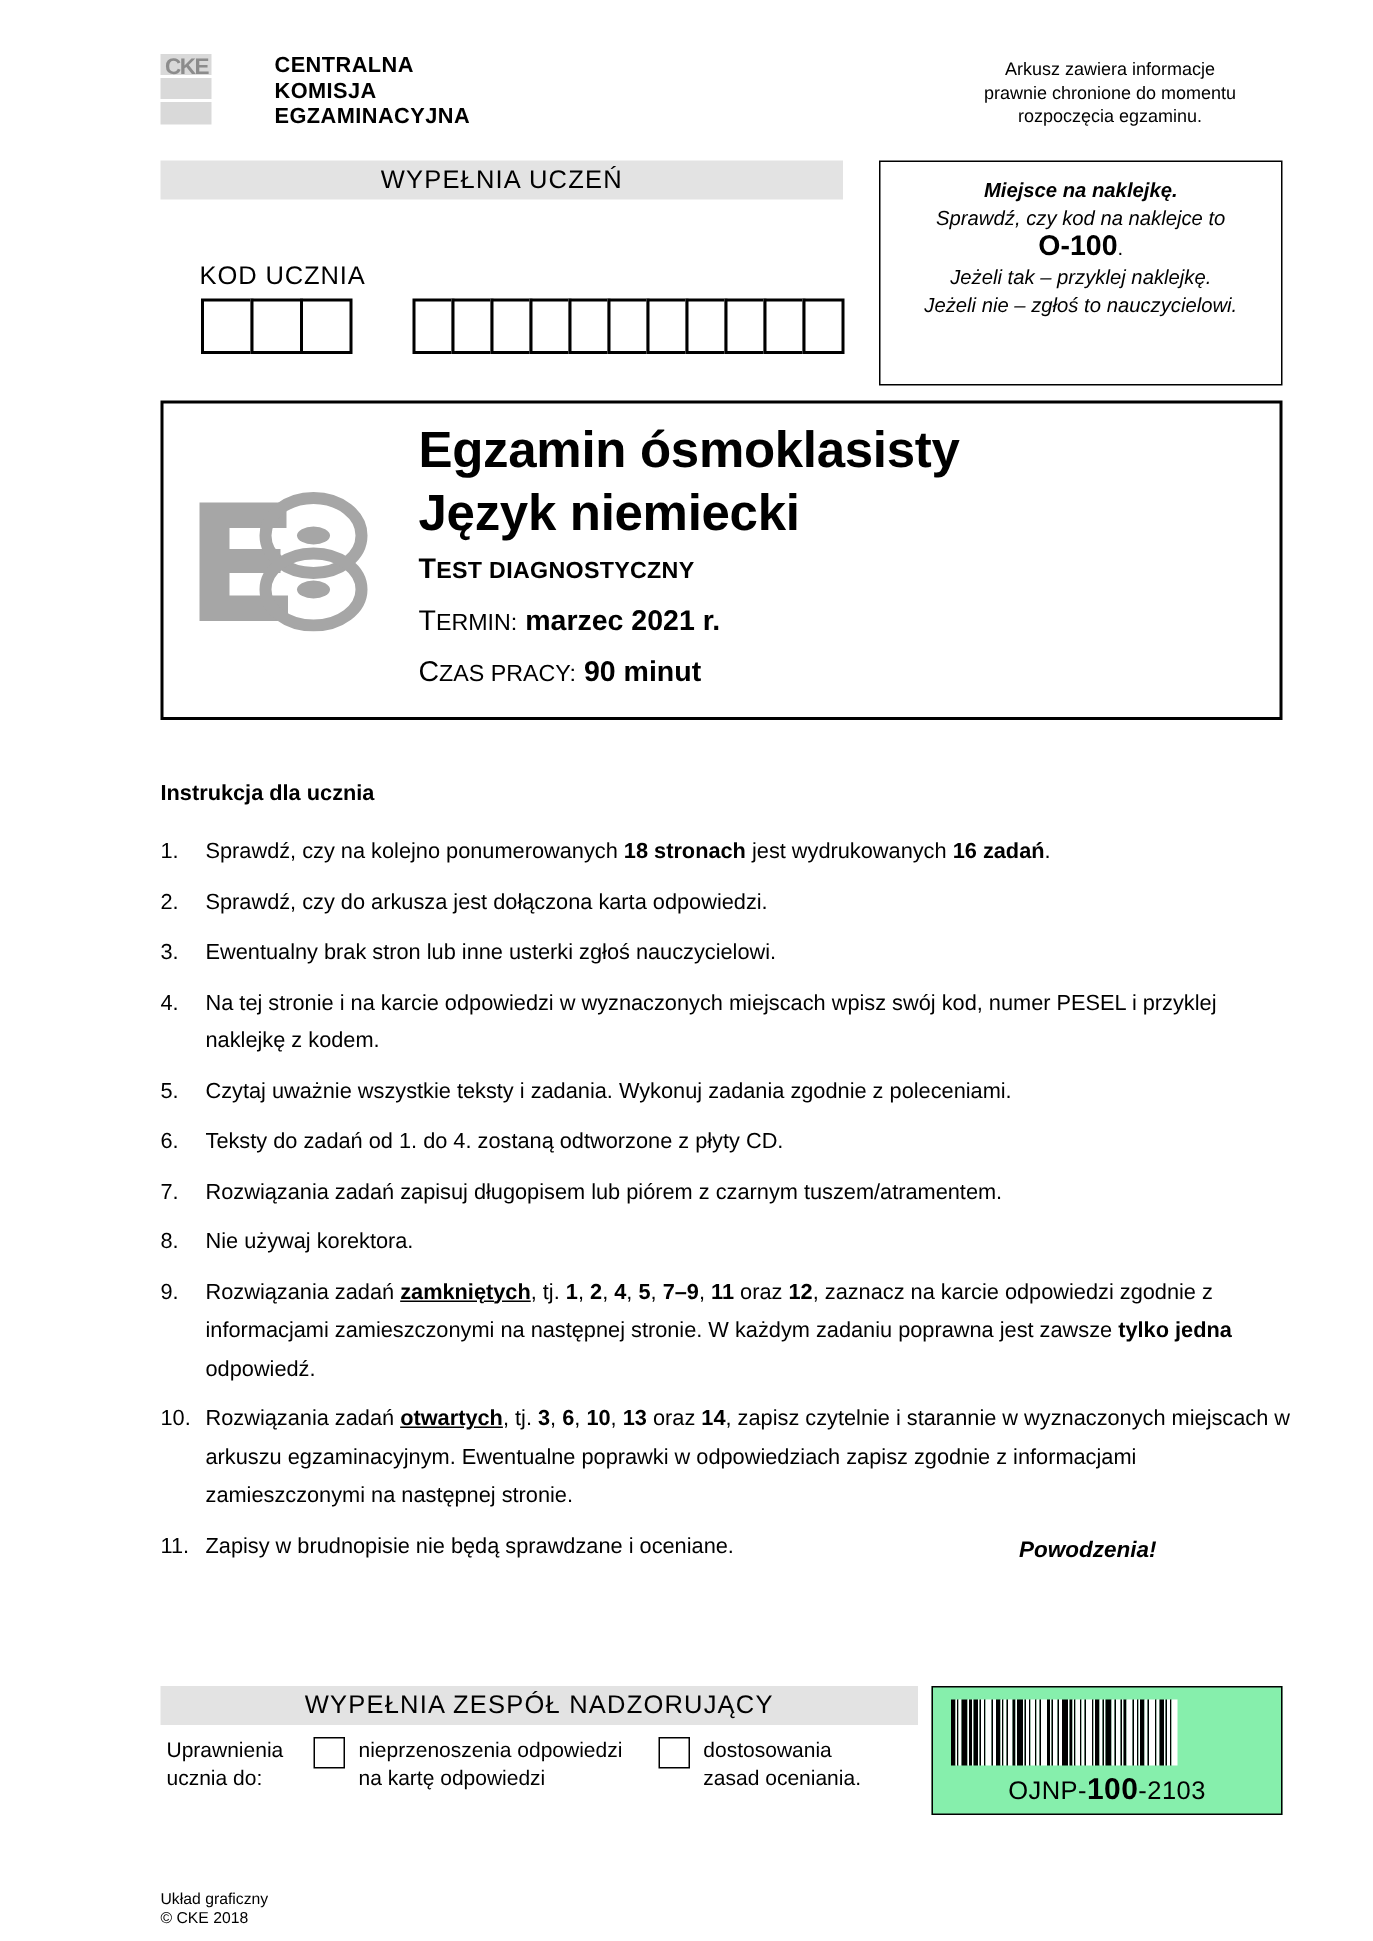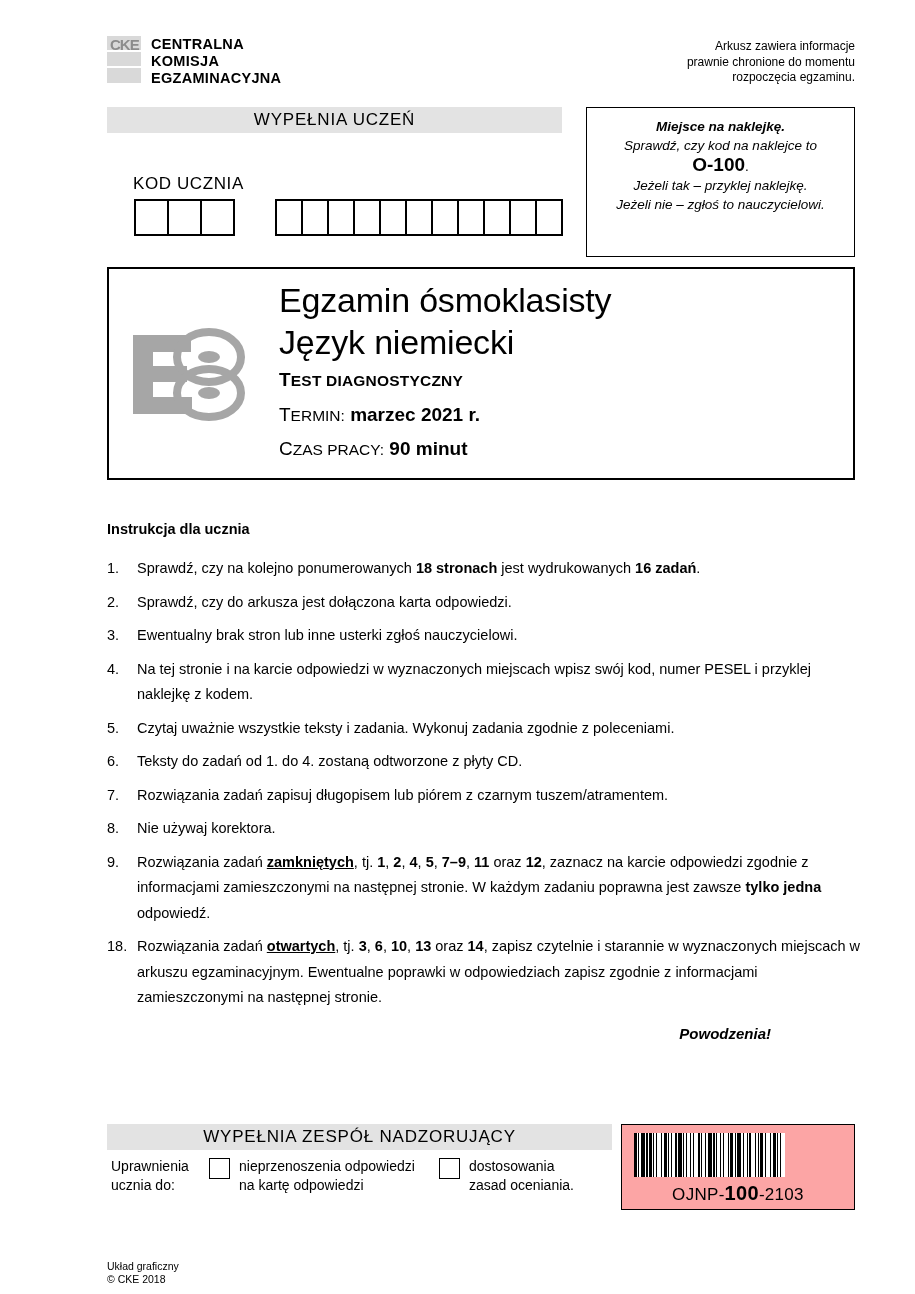--- a/index.html
+++ b/index.html
@@ -26,20 +26,21 @@
     top: 36px;
     width: 748px;
     height: 58px;
   }
   .logo-block {
     position: absolute;
     left: 0;
     top: 0;
     display: flex;
     align-items: flex-start;
+    gap: 32px;
   }
   .cke-mark {
     width: 34px;
     height: 47px;
     margin-right: 10px;
     position: relative;
     flex: none;
   }
   .cke-mark .sq {
     position: absolute;
@@ -65,21 +66,21 @@
     letter-spacing: 0.3px;
     white-space: pre-line;
   }
   .protect-note {
     position: absolute;
     right: 0;
     top: 3px;
     width: 230px;
     font-size: 12px;
     line-height: 15.5px;
-    text-align: right;
+    text-align: center;
     white-space: pre-line;
   }
 
   
   .grey-bar {
     position: absolute;
     background: #e3e3e3;
     text-align: center;
     font-size: 17px;
     letter-spacing: 0.8px;
@@ -149,21 +150,21 @@
     width: 122px;
     height: 96px;
   }
   .title-texts {
     position: absolute;
     left: 170px;
     top: 10px;
   }
   .exam-line1, .exam-line2 {
     font-size: 34px;
-    font-weight: normal;
+    font-weight: bold;
     line-height: 42px;
     letter-spacing: -0.2px;
   }
   .test-type {
     font-size: 19px;
     font-weight: bold;
     line-height: 34px;
     letter-spacing: 0.2px;
   }
   .test-type .small { font-size: 15.5px; }
@@ -254,21 +255,21 @@
 
   
   .barcode-box {
     position: absolute;
     left: 621px;
     top: 1124px;
     width: 234px;
     height: 86px;
     border: 1.5px solid #000;
     box-sizing: border-box;
-    background: #fca5a5;
+    background: #86efac;
     padding: 8px 12px 0 12px;
   }
   .barcode-bars {
     height: 44px;
     width: 100%;
     display: flex;
     align-items: stretch;
   }
   .barcode-bars i {
     display: block;
@@ -398,22 +399,26 @@
       </div>
       <div class="instr-item">
         <div class="instr-num">8.</div>
         <div class="instr-text"><span>Nie używaj korektora.</span></div>
       </div>
       <div class="instr-item">
         <div class="instr-num">9.</div>
         <div class="instr-text"><span>Rozwiązania zadań </span><u>zamkniętych</u><span>, tj. </span><b>1</b><span>, </span><b>2</b><span>, </span><b>4</b><span>, </span><b>5</b><span>, </span><b>7–9</b><span>, </span><b>11</b><span> oraz </span><b>12</b><span>, zaznacz na karcie odpowiedzi zgodnie z informacjami zamieszczonymi na następnej stronie. W każdym zadaniu poprawna jest zawsze </span><b>tylko jedna</b><span> odpowiedź.</span></div>
       </div>
       <div class="instr-item">
-        <div class="instr-num">18.</div>
+        <div class="instr-num">10.</div>
         <div class="instr-text"><span>Rozwiązania zadań </span><u>otwartych</u><span>, tj. </span><b>3</b><span>, </span><b>6</b><span>, </span><b>10</b><span>, </span><b>13</b><span> oraz </span><b>14</b><span>, zapisz czytelnie i starannie w wyznaczonych miejscach w arkuszu egzaminacyjnym. Ewentualne poprawki w odpowiedziach zapisz zgodnie z informacjami zamieszczonymi na następnej stronie.</span></div>
+      </div>
+      <div class="instr-item">
+        <div class="instr-num">11.</div>
+        <div class="instr-text"><span>Zapisy w brudnopisie nie będą sprawdzane i oceniane.</span></div>
       </div>
     </div>
   <div class="powodzenia">Powodzenia!</div>
 
   <div class="grey-bar sup-bar">WYPEŁNIA ZESPÓŁ NADZORUJĄCY</div>
   <div class="sup-row">
     <div class="sup-lead">Uprawnienia
 ucznia do:</div>
     <div class="checkbox"></div>
     <div class="sup-opt">nieprzenoszenia odpowiedzi

